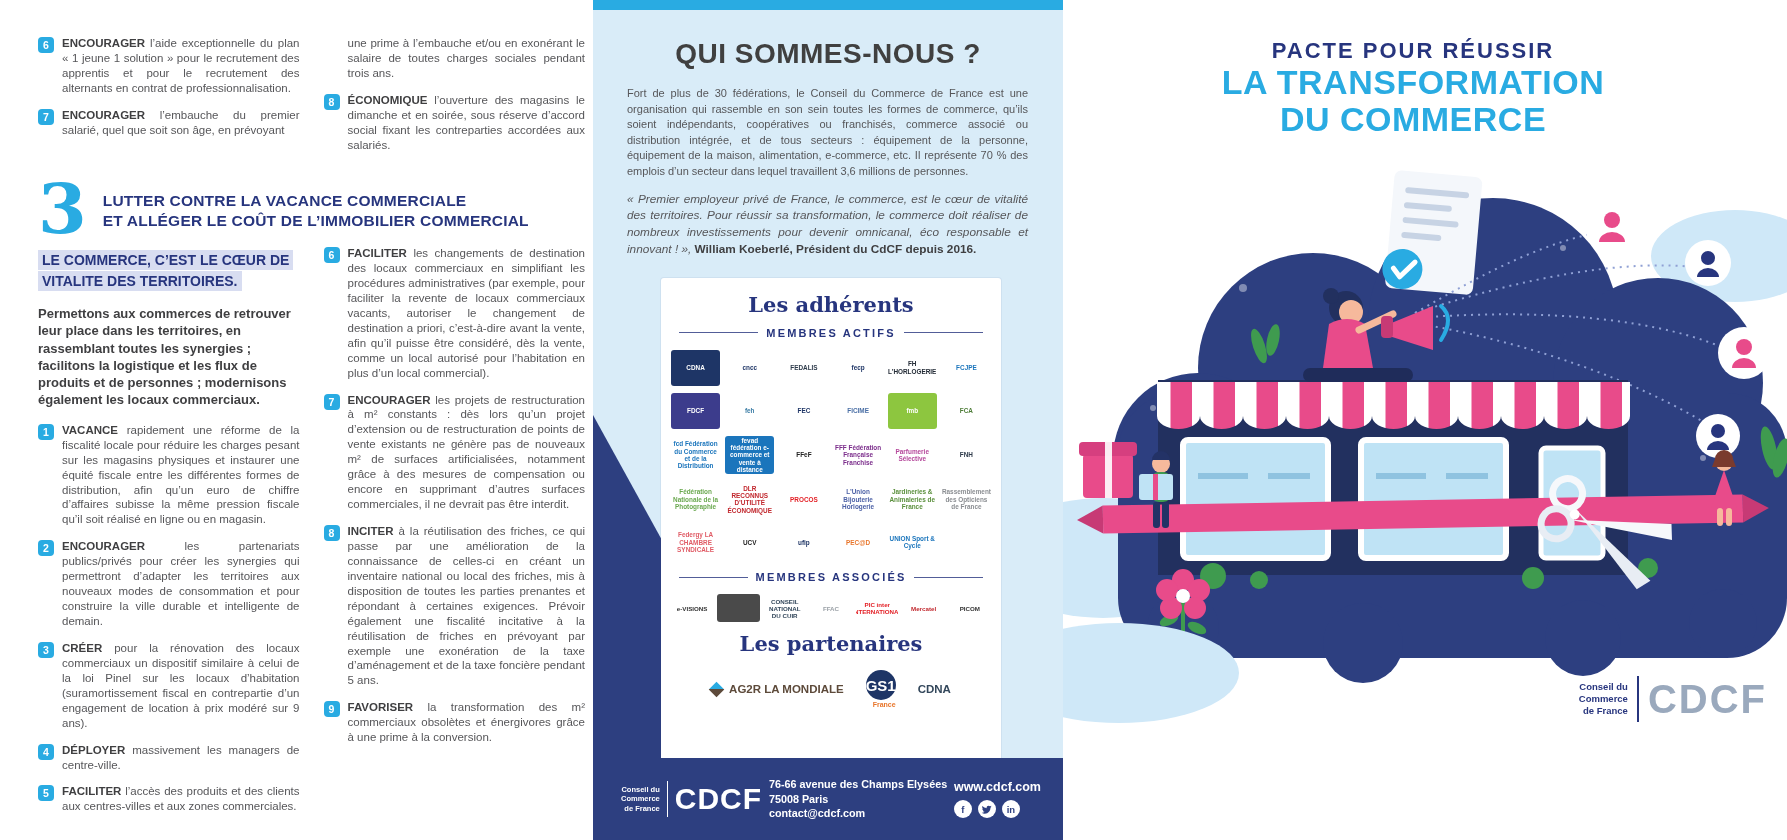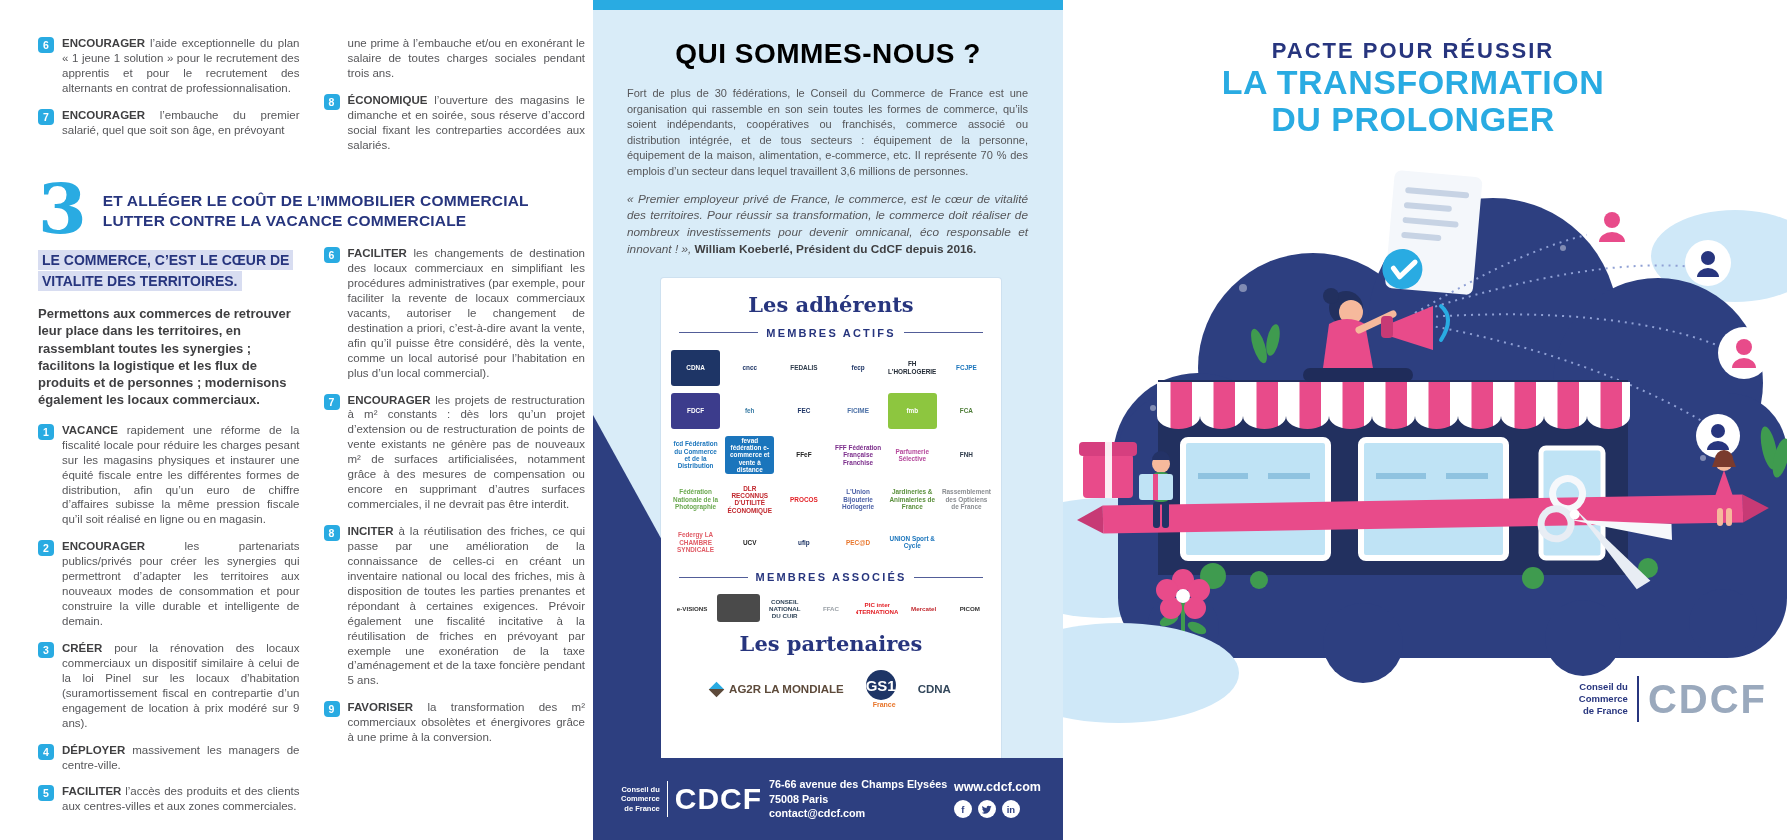--- a/index.html
+++ b/index.html
@@ -31,21 +31,21 @@
                 line-height:1.3; letter-spacing:.2px; }
 
   .highlight{ margin:4px 0 0; font-size:14px; line-height:1.5; }
   .highlight span{ background:#d8ddf1; color:#27357e; font-weight:800; padding:2px 4px;
                    -webkit-box-decoration-break:clone; box-decoration-break:clone; }
   .intro{ color:#3f3f41; font-weight:700; font-size:13px; line-height:1.33; margin:13px 0 14px; }
 
   
   .mid-topstrip{ height:10px; background:#29abe2; }
   .mid-heading{ margin:28px 0 12px; text-align:center; font-size:28px; font-weight:800;
-                color:#000000; letter-spacing:.5px; }
+                color:#404040; letter-spacing:.5px; }
   .mid-intro{ font-size:11px; line-height:1.42; color:#565659; text-align:justify;
               margin:16px 35px 0 34px; }
   .mid-quote{ font-size:11.8px; line-height:1.42; color:#565659; text-align:justify;
               margin:11px 35px 0 34px; }
   .mid-quote .q-it{ font-style:italic; }
   .mid-quote strong{ color:#3f3f41; }
 
   .wedge{ position:absolute; left:0; top:415px; width:70px; height:343px; background:#2d3f80;
           clip-path:polygon(0 0, 100% 37%, 100% 100%, 0 100%); z-index:1; }
 
@@ -124,22 +124,22 @@
           <div class="item">
             <span class="badge">8</span>
             <p><strong>ÉCONOMIQUE </strong>l’ouverture des magasins le dimanche et en soirée, sous réserve d’accord social fixant les contreparties accordées aux salariés.</p>
           </div>
         </div>
     </div>
 
     <div class="sec3">
       <div class="sec3-num">3</div>
       <div class="sec3-titles">
+        <div>LUTTER CONTRE LA VACANCE COMMERCIALE</div>
         <div>ET ALLÉGER LE COÛT DE L’IMMOBILIER COMMERCIAL</div>
-        <div>LUTTER CONTRE LA VACANCE COMMERCIALE</div>
       </div>
     </div>
 
     <div class="main-cols">
       <div class="col">
         <p class="highlight"><span>LE COMMERCE, C’EST LE CŒUR DE VITALITE DES TERRITOIRES.</span></p>
         <p class="intro">Permettons aux commerces de retrouver leur place dans les territoires, en rassemblant toutes les synergies ; facilitons la logistique et les flux de produits et de personnes ; modernisons également les locaux commerciaux.</p>
         <div id="col1-items">
             <div class="item">
               <span class="badge">1</span>
@@ -286,21 +286,21 @@
           <span class="soc">in</span>
         </div>
       </div>
     </footer>
   </section>
 
   <section class="panel-right">
     <div class="rp-title">
       <div class="rp-l1">PACTE POUR RÉUSSIR</div>
       <div class="rp-l2">LA TRANSFORMATION</div>
-      <div class="rp-l3">DU PROLONGER</div>
+      <div class="rp-l3">DU COMMERCE</div>
     </div>
 
     <svg class="illustration" viewBox="0 0 724 600" xmlns="http://www.w3.org/2000/svg">
       <defs>
         <pattern id="awn" width="43" height="60" patternUnits="userSpaceOnUse">
           <rect width="43" height="60" fill="#ffffff"></rect>
           <rect x="21.5" width="21.5" height="60" fill="#e84b8a"></rect>
         </pattern>
       </defs>
 

